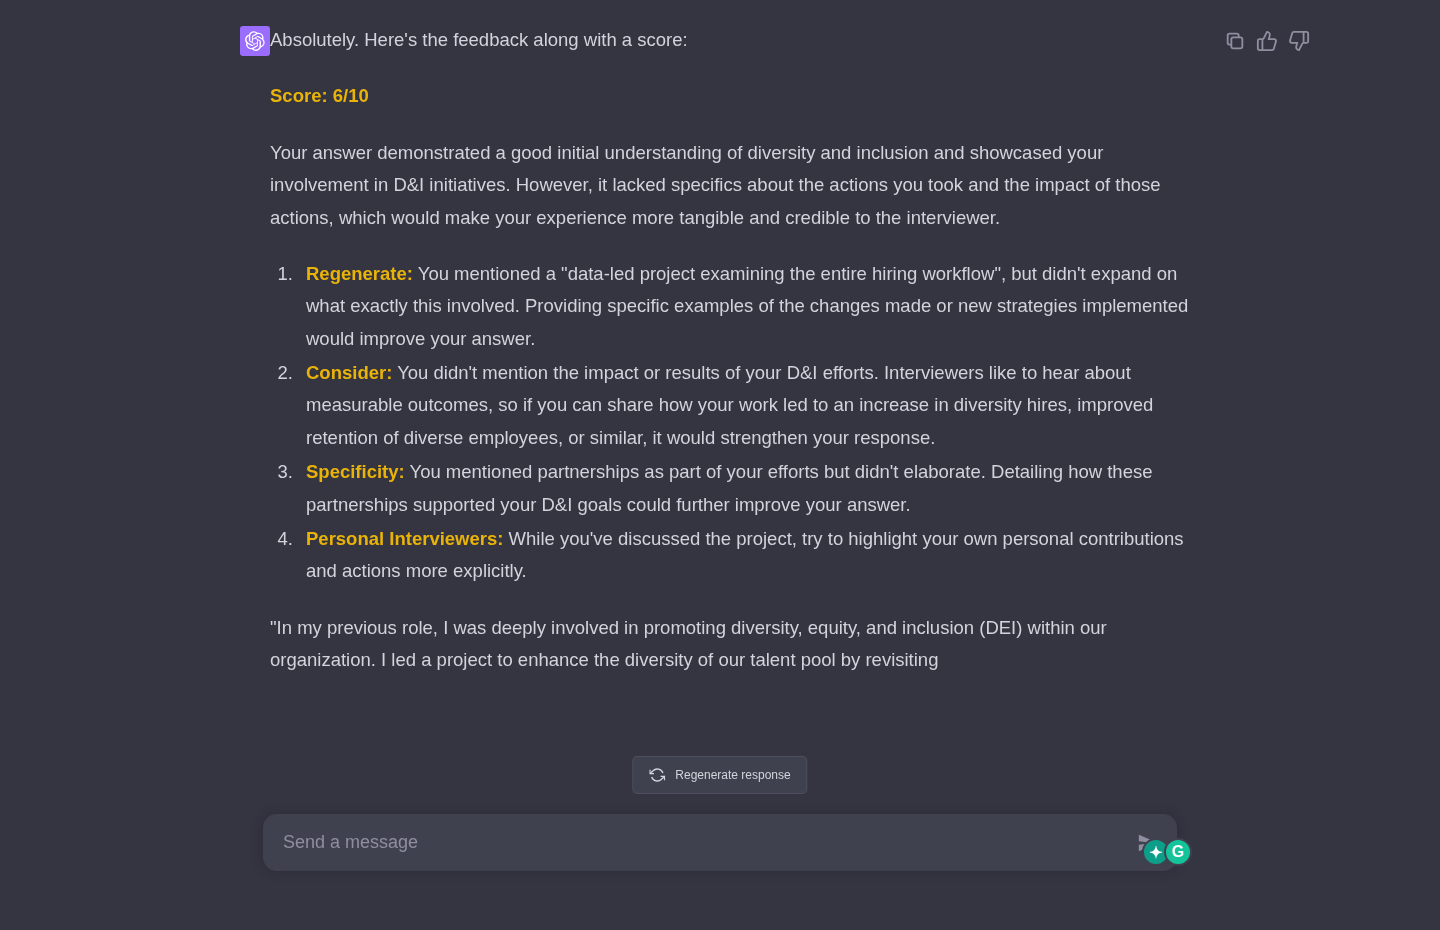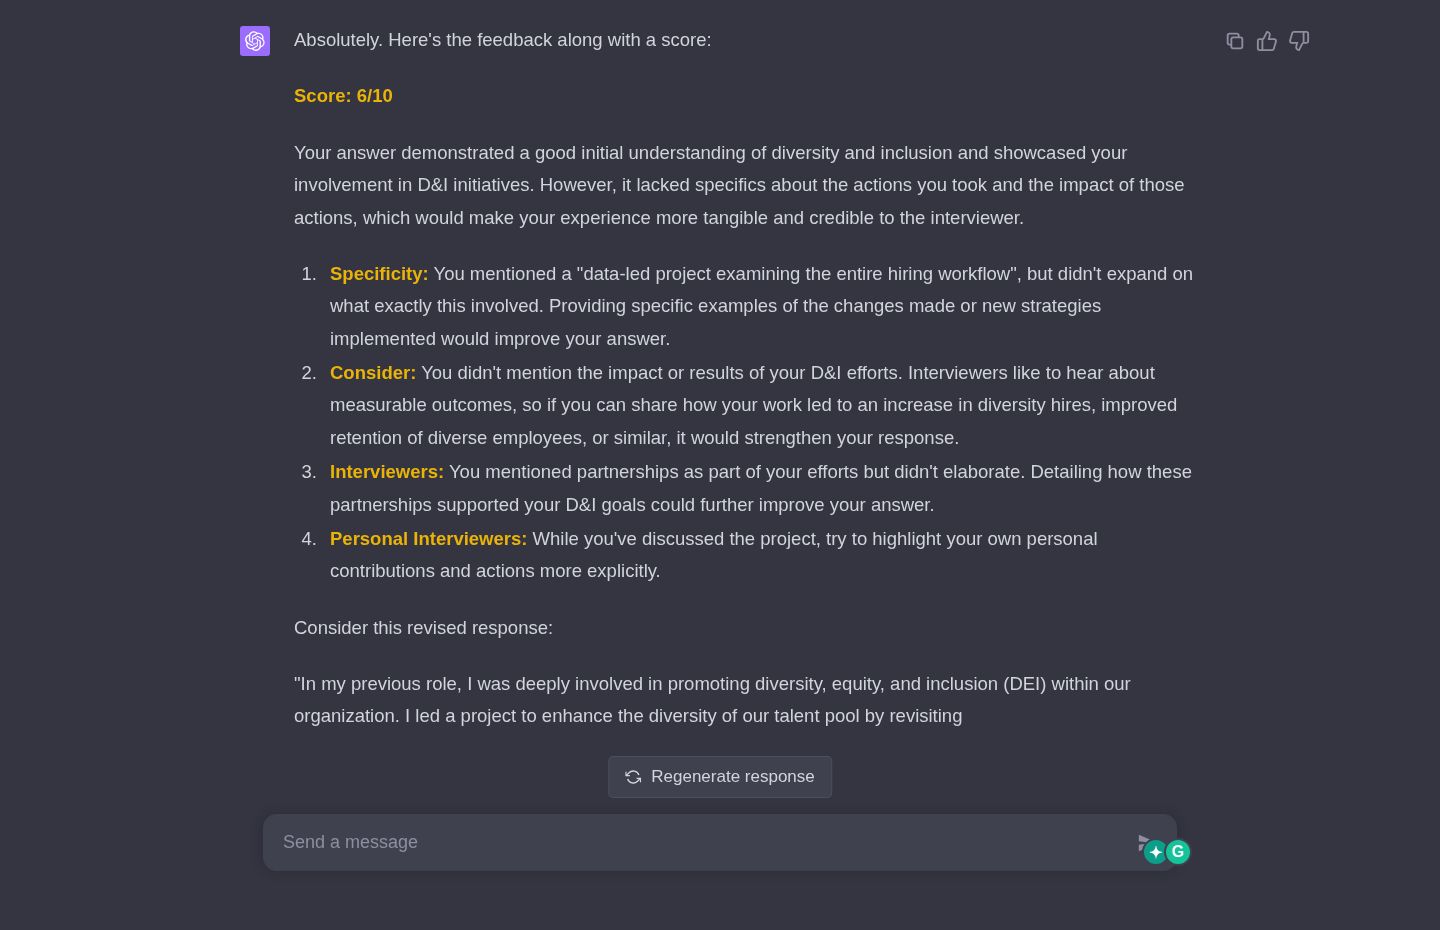--- a/index.html
+++ b/index.html
@@ -17,21 +17,20 @@
       position: relative;
     }
     .message-container {
       padding: 24px 0;
       display: flex;
       justify-content: center;
     }
     .message-inner {
       width: 960px;
       display: flex;
-      gap: 24px;
       position: relative;
     }
     .avatar {
       width: 30px;
       height: 30px;
       background-color: #9b6dff;
       border-radius: 3px;
       display: flex;
       align-items: center;
       justify-content: center;
@@ -94,21 +93,21 @@
     .regenerate-button {
       position: absolute;
       left: 50%;
       transform: translateX(-50%);
       top: 756px;
       background-color: #40414f;
       border: 1px solid rgba(86,88,105,0.6);
       color: #d1d5db;
       padding: 10px 16px;
       border-radius: 5px;
-      font-size: 17px;
+      font-size: 12px;
       display: flex;
       align-items: center;
       gap: 10px;
       cursor: pointer;
     }
     .regenerate-button svg {
       width: 16px;
       height: 16px;
       stroke: currentColor;
       fill: none;
@@ -210,26 +209,25 @@
     <div class="avatar">
       <svg viewBox="0 0 41 41">
         <path d="M37.5 16.8c.9-2.7.6-5.7-.9-8.1-2.2-3.9-6.7-5.9-11-4.9C23.7 1.6 20.9.3 18 .3c-4.5 0-8.5 2.9-9.9 7.2-2.8.6-5.2 2.3-6.6 4.8-2.3 3.9-1.7 8.8 1.3 12.1-.9 2.7-.6 5.7.9 8.1 2.2 3.9 6.7 5.9 11 4.9 1.9 2.2 4.7 3.4 7.6 3.4 4.5 0 8.5-2.9 9.9-7.2 2.8-.6 5.2-2.3 6.6-4.8 2.3-3.9 1.8-8.8-1.3-12zm-15.2 21.3c-1.8 0-3.5-.6-4.9-1.8l.2-.1 8.1-4.7c.4-.2.7-.7.7-1.1V18.9l3.4 2v9.5c0 4.3-3.3 7.7-7.5 7.7zm-16.2-7c-.9-1.5-1.2-3.4-.9-5.1l.2.1 8.1 4.7c.4.2.9.2 1.3 0l9.9-5.7v4l-8.2 4.7c-3.6 2.1-8.2.8-10.4-2.7zM4 13.6c.9-1.5 2.3-2.7 4-3.4v9.7c0 .5.3.9.7 1.1l9.9 5.7-3.4 2-8.2-4.7c-3.6-2.1-4.9-6.8-3-10.4zm28.1 6.5l-9.9-5.7 3.4-2 8.2 4.7c3.6 2.1 4.9 6.8 2.9 10.4-.9 1.5-2.3 2.7-4 3.4v-9.7c0-.4-.2-.9-.6-1.1zm3.4-5.1l-.2-.1-8.1-4.7c-.4-.2-.9-.2-1.3 0l-9.9 5.7V12l8.2-4.7c3.6-2.1 8.3-.8 10.4 2.8.8 1.5 1.1 3.3.9 4.9zm-21.4 7l-3.4-2v-9.5c0-4.2 3.4-7.6 7.6-7.6 1.8 0 3.5.6 4.9 1.8l-.2.1-8.1 4.7c-.4.2-.7.7-.7 1.1l-.1 11.4zm1.9-4l4.4-2.5 4.4 2.5v5.1L20.4 26 16 23.4v-5.3z"></path>
       </svg>
     </div>
     <div class="message-content">
       <p class="intro">Absolutely. Here's the feedback along with a score:</p>
       <p><strong class="score-line">Score: 6/10</strong></p>
       <p>Your answer demonstrated a good initial understanding of diversity and inclusion and showcased your involvement in D&amp;I initiatives. However, it lacked specifics about the actions you took and the impact of those actions, which would make your experience more tangible and credible to the interviewer.</p>
       <ol>
-        <li><strong>Specificity:</strong><span> You mentioned a "data-led project examining the entire hiring workflow", but didn't expand on what exactly this involved. Providing specific examples of the changes made or new strategies implemented would improve your answer.</span></li>
+        <li><strong>Regenerate:</strong><span> You mentioned a "data-led project examining the entire hiring workflow", but didn't expand on what exactly this involved. Providing specific examples of the changes made or new strategies implemented would improve your answer.</span></li>
         <li><strong>Consider:</strong><span> You didn't mention the impact or results of your D&amp;I efforts. Interviewers like to hear about measurable outcomes, so if you can share how your work led to an increase in diversity hires, improved retention of diverse employees, or similar, it would strengthen your response.</span></li>
-        <li><strong>Interviewers:</strong><span> You mentioned partnerships as part of your efforts but didn't elaborate. Detailing how these partnerships supported your D&amp;I goals could further improve your answer.</span></li>
+        <li><strong>Specificity:</strong><span> You mentioned partnerships as part of your efforts but didn't elaborate. Detailing how these partnerships supported your D&amp;I goals could further improve your answer.</span></li>
         <li><strong>Personal Interviewers:</strong><span> While you've discussed the project, try to highlight your own personal contributions and actions more explicitly.</span></li>
       </ol>
-      <p>Consider this revised response:</p>
       <p>"In my previous role, I was deeply involved in promoting diversity, equity, and inclusion (DEI) within our organization. I led a project to enhance the diversity of our talent pool by revisiting</p>
     </div>
     <div class="message-actions">
       <div class="action-icon">
         <svg viewBox="0 0 24 24">
             <rect x="8" y="8" width="12" height="12" rx="2"></rect>
             <path d="M16 8V6a2 2 0 0 0-2-2H6a2 2 0 0 0-2 2v8a2 2 0 0 0 2 2h2"></path>
           </svg>
       </div>
       <div class="action-icon">

